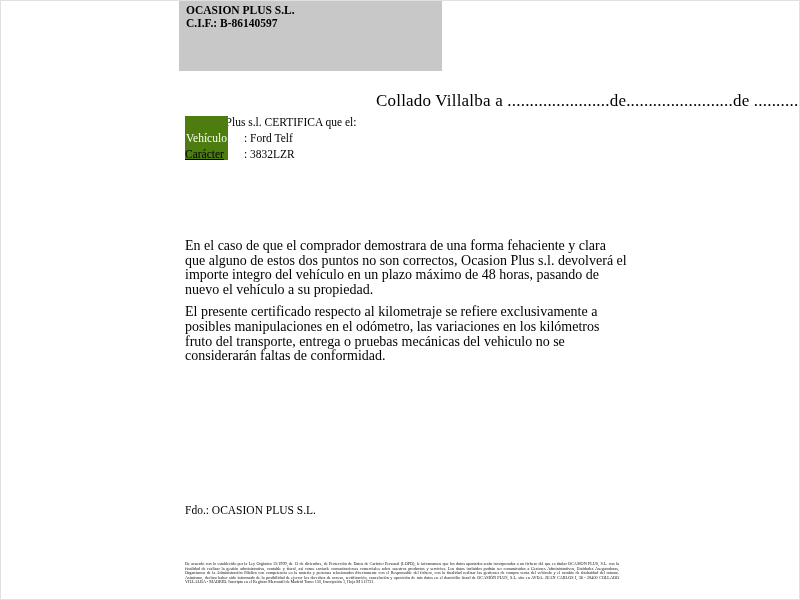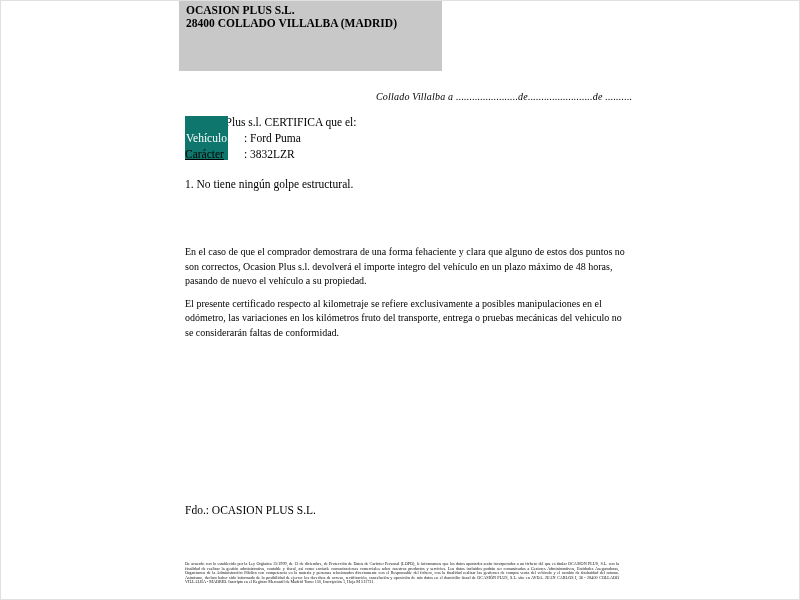--- a/index.html
+++ b/index.html
@@ -22,56 +22,55 @@
     padding: 3px 4px 12px 7px;
     font-weight: bold;
     font-size: 11.5px;
     line-height: 13.2px;
     white-space: nowrap;
   }
 
   .date-line {
     position: absolute;
     left: 375px; top: 90px;
-    font-size: 10px;
+    font-size: 17px;
     letter-spacing: 0.2px;
-    font-style: italic;
   }
 
   .certifica {
     position: absolute;
     left: 184px; top: 115px;
     font-size: 11.5px;
   }
 
   .field-line {
     position: absolute;
     left: 184px;
     font-size: 11.5px;
   }
   .field-line.vehicle { top: 131px; }
   .field-line.plate   { top: 147px; }
   .label-col { display: inline-block; width: 59px; }
-  .hl { background: #0f766e; color: #fff; padding: 16px 1px; }
+  .hl { background: #4d7c0f; color: #fff; padding: 16px 1px; }
   .ul { text-decoration: underline; }
 
   .points {
     position: absolute;
     left: 184px; top: 176px;
     width: 448px;
     font-size: 11.5px;
     line-height: 15px;
   }
   .points p { margin-bottom: 9px; }
 
   .body-paragraphs {
     position: absolute;
-    left: 184px; top: 244px;
+    left: 184px; top: 238px;
     width: 444px;
-    font-size: 10px;
+    font-size: 14px;
     line-height: 14.6px;
     text-align: left;
   }
   .body-paragraphs p { margin-bottom: 8px; }
   .body-paragraphs p.tight { margin-bottom: 5px; }
 
   .signature {
     position: absolute;
     left: 184px; top: 503px;
     font-size: 11.5px;
@@ -87,37 +86,36 @@
     text-align: justify;
   }
 </style>
 </head>
 <body>
 
 <div class="page">
 
   <div class="header-block">
     <div>OCASION PLUS S.L.</div>
-    <div>28400 COLLADO VILLALBA (MADRID)</div>
+    <div>C.I.F.: B-86140597</div>
   </div>
 
   <div class="date-line">Collado Villalba a .......................de........................de ..........</div>
 
   <div class="certifica">Ocasion Plus s.l. CERTIFICA que el:</div>
 
   <div class="field-line vehicle">
-    <span class="label-col"><span class="hl">Vehículo</span></span><span>: Ford Puma</span>
+    <span class="label-col"><span class="hl">Vehículo</span></span><span>: Ford Telf</span>
   </div>
 
   <div class="field-line plate">
     <span class="label-col"><span class="ul">Carácter</span></span><span>: 3832LZR</span>
   </div>
 
   <div class="points">
-    <p>1. No tiene ningún golpe estructural.</p>
   </div>
 
   <div class="body-paragraphs">
     <p>En el caso de que el comprador demostrara de una forma fehaciente y clara que alguno de estos dos puntos no son correctos, Ocasion Plus s.l. devolverá el importe integro del vehículo en un plazo máximo de 48 horas, pasando de nuevo el vehículo a su propiedad.</p>
     <p>El presente certificado respecto al kilometraje se refiere exclusivamente a posibles manipulaciones en el odómetro, las variaciones en los kilómetros fruto del transporte, entrega o pruebas mecánicas del vehiculo no se considerarán faltas de conformidad.</p>
   </div>
 
   <div class="signature">Fdo.: OCASION PLUS S.L.</div>
 
   <div class="legal">De acuerdo con lo establecido por la Ley Orgánica 15/1999, de 13 de diciembre, de Protección de Datos de Carácter Personal (LOPD), le informamos que los datos aportados serán incorporados a un fichero del que es titular OCASION PLUS, S.L. con la finalidad de realizar la gestión administrativa, contable y fiscal, así como enviarle comunicaciones comerciales sobre nuestros productos y servicios. Los datos incluidos podrán ser comunicados a Gestores Administrativos, Entidades Aseguradoras, Organismos de la Administración Pública con competencia en la materia y personas relacionados directamente con el Responsable del fichero, con la finalidad realizar las gestiones de compra venta del vehículo y el cambio de titularidad del mismo. Asimismo, declaro haber sido informado de la posibilidad de ejercer los derechos de acceso, rectificación, cancelación y oposición de mis datos en el domicilio fiscal de OCASIÓN PLUS, S.L. sito en AVDA. JUAN CARLOS I, 36 - 28400 COLLADO VILLALBA - MADRID. Inscripta en el Registro Mercantil de Madrid Tomo 150, Inscripción 1, Hoja M 511731.</div>

